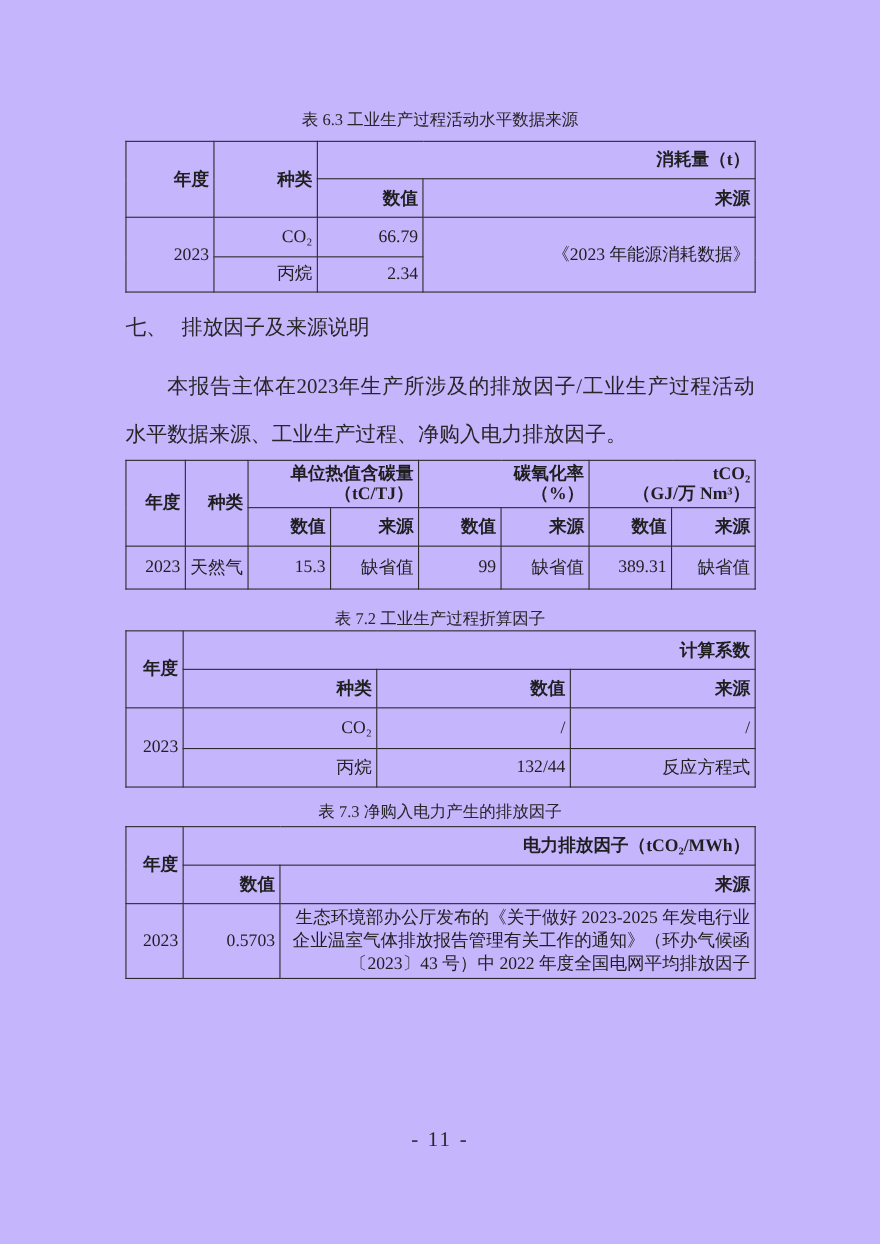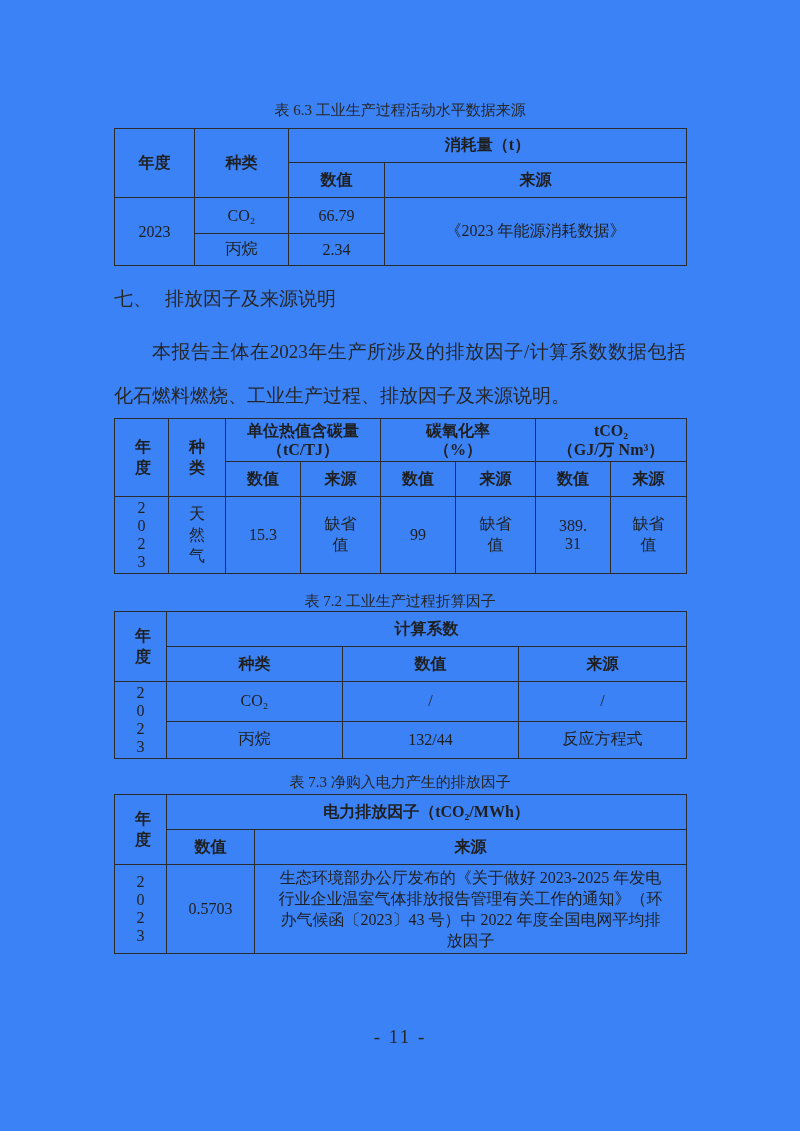--- a/index.html
+++ b/index.html
@@ -4,21 +4,21 @@
 <style>
   * { margin: 0; padding: 0; box-sizing: border-box; }
   html, body { background: #ffffff; }
   body {
     width: 800px; height: 1131px;
     font-family: "Liberation Serif", "DejaVu Serif", serif;
     color: #1f1f1f;
     position: relative;
     overflow: hidden;
   }
-  .page { position: absolute; inset: 0; background: #3b82f6; }
+  .page { position: absolute; inset: 0; background: #c4b5fd; }
   .content { position: absolute; left: 114px; top: 0; width: 572px; }
 
   .caption {
     text-align: center;
     font-size: 15px;
     line-height: 20px;
     color: #262626;
   }
   .cap63 { margin-top: 100px; }
   .cap71 { margin-top: 5px; }
@@ -30,24 +30,24 @@
     table-layout: fixed;
     width: 572px;
   }
   .t63 { margin-top: 8px; }
   .t71 { margin-top: 0; }
   .t72 { margin-top: 0; }
   .t73 { margin-top: 2px; }
 
   table.tbl td {
     border: 1.5px solid #2b2b2b;
-    text-align: center;
+    text-align: right;
     vertical-align: middle;
     font-size: 16px;
-    padding: 2px 20px;
+    padding: 2px 4px;
     word-break: break-all;
   }
   .t71 td { font-size: 15px; padding: 2px 2px; }
   td.hd { font-weight: bold; }
   td .grp-line { line-height: 19px; font-weight: bold; }
   td.src-long {
     text-align: justify;
     font-size: 15.5px;
     line-height: 21px;
     padding: 4px 11px;
@@ -114,21 +114,21 @@
         </tr>
         <tr style="height:32px">
           <td>丙烷</td>
           <td>2.34</td>
         </tr>
       </tbody>
     </table>
 
     <p class="heading"><span>七、</span><span class="h-title">排放因子及来源说明</span></p>
 
-    <p class="para">本报告主体在2023年生产所涉及的排放因子/计算系数数据包括化石燃料燃烧、工业生产过程、排放因子及来源说明。</p>
+    <p class="para">本报告主体在2023年生产所涉及的排放因子/工业生产过程活动水平数据来源、工业生产过程、净购入电力排放因子。</p>
 
 
     <table class="tbl t71">
       <colgroup>
           <col style="width:54px">
           <col style="width:57px">
           <col style="width:75px">
           <col style="width:80px">
           <col style="width:75px">
           <col style="width:80px">

